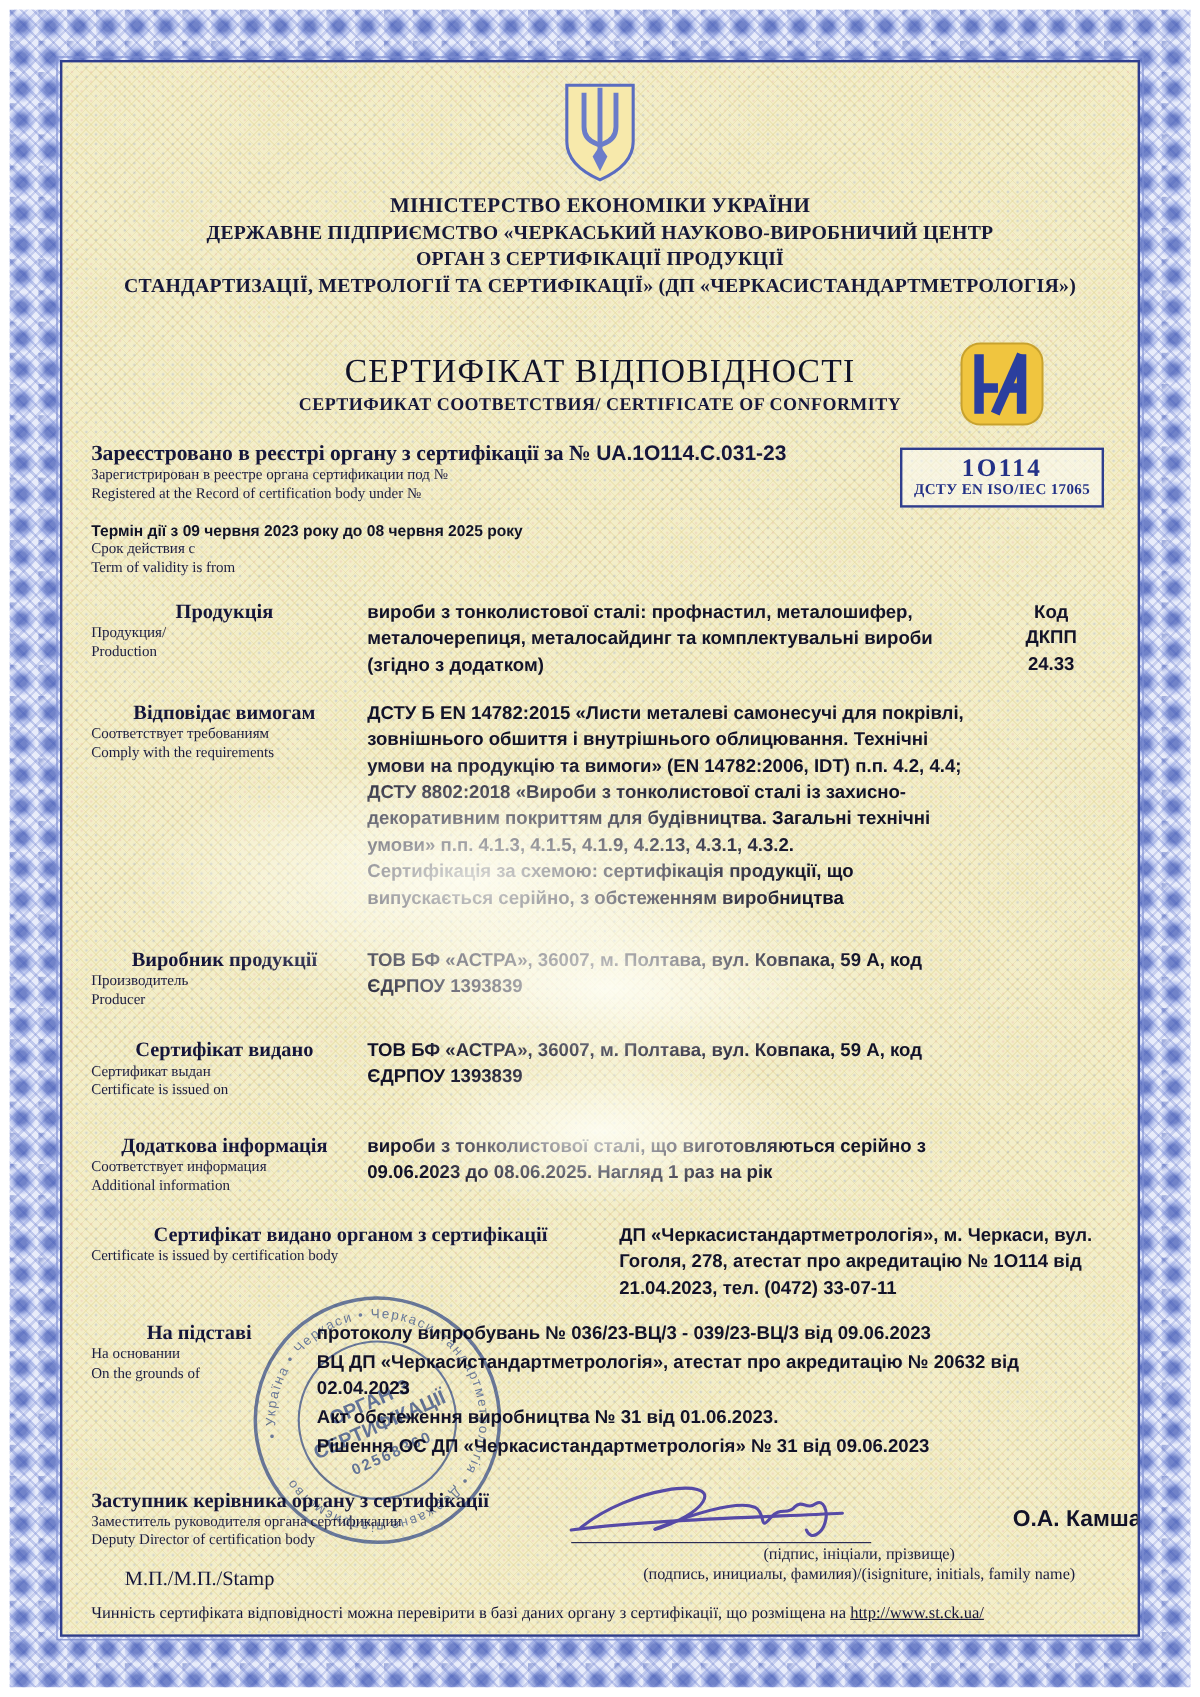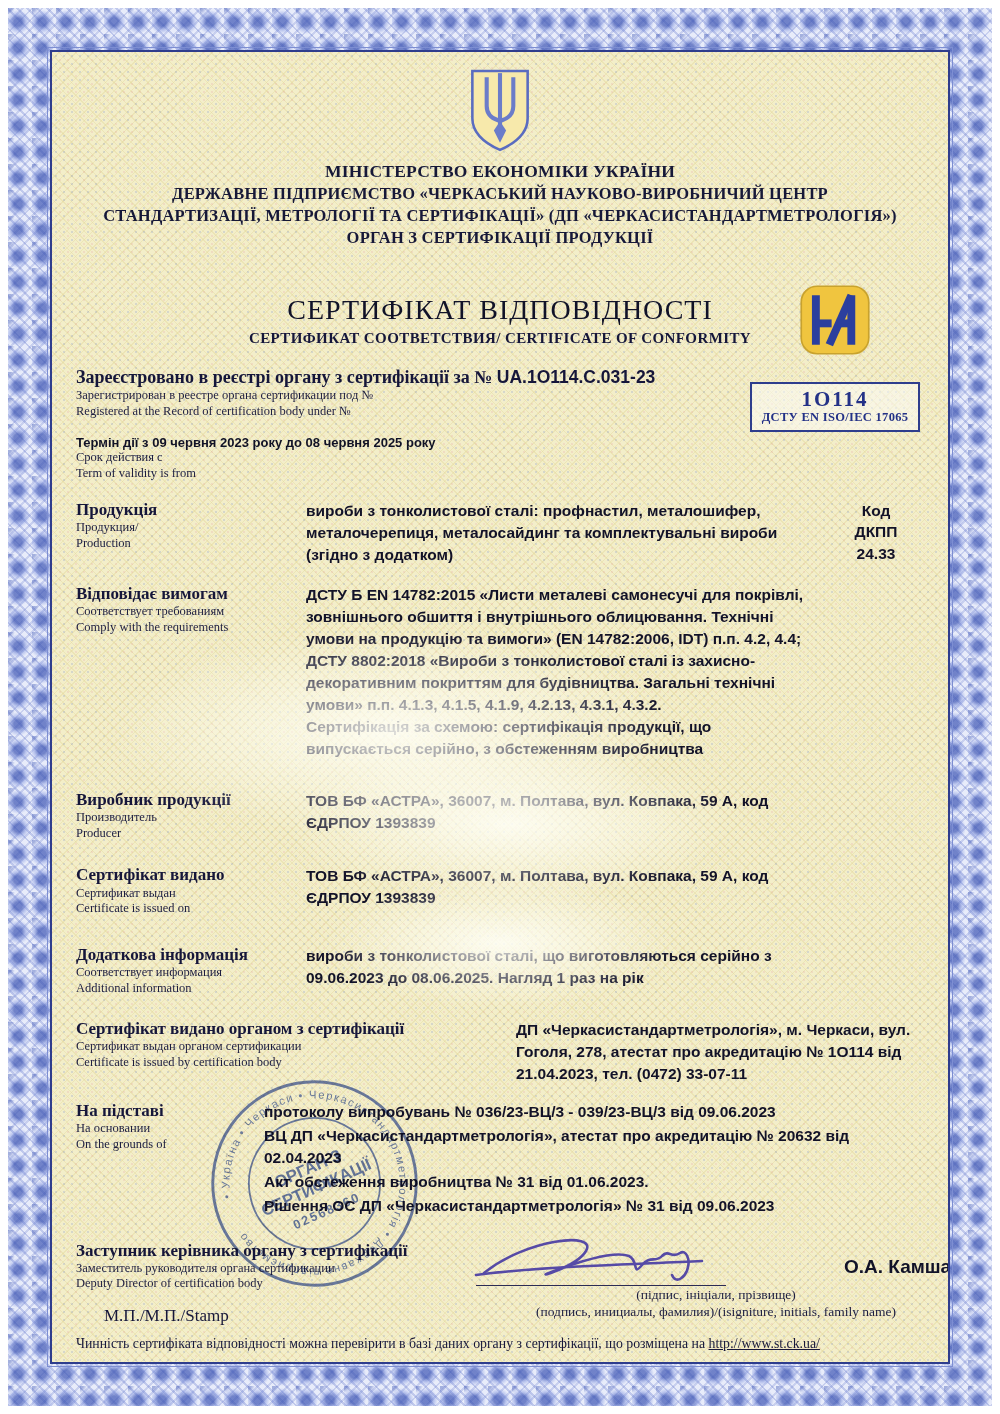--- a/index.html
+++ b/index.html
@@ -41,36 +41,36 @@
   .emblem{display:block;margin:2px auto 6px auto;}
   .hdr-line{font-weight:bold;font-size:16.5px;line-height:1.32;letter-spacing:.2px;color:#161838;}
   .hdr-line.first{font-size:17.5px;}
 
   .title-block{text-align:center;margin-top:48px;}
   .title-main{font-weight:normal;font-size:28px;letter-spacing:1px;color:#101228;line-height:1;}
   .title-sub{font-weight:bold;font-size:15px;margin-top:6px;letter-spacing:.4px;}
 
   .accred{position:absolute;top:232px;right:28px;width:170px;text-align:center;}
   .accred-box{
-    margin-top:22px;border:2px solid #2e3d8d;background:rgba(252,252,246,.55);
+    margin-top:12px;border:2px solid #2e3d8d;background:rgba(252,252,246,.55);
     padding:4px 4px 5px 4px;color:#233187;font-family:Liberation Serif, serif;
   }
   .accred-num{font-weight:bold;font-size:21px;letter-spacing:2px;line-height:1.05;}
   .accred-std{font-weight:bold;font-size:12.5px;letter-spacing:.3px;}
 
   .reg-block{margin-top:20px;max-width:730px;}
   .reg-main{font-weight:bold;font-size:18px;line-height:1.15;}
   .reg-num{font-family:"Liberation Sans",sans-serif;font-size:17.5px;}
   .sub-line{font-size:12.5px;line-height:1.25;color:#1c1d40;}
 
   .term-block{margin-top:16px;}
   .term-main{font-family:"Liberation Sans",sans-serif;font-weight:bold;font-size:13px;color:#101226;}
 
   .sec{display:grid;grid-template-columns:222px 1fr 96px;column-gap:8px;margin-top:18px;}
-  .sec .lbl-ua{font-weight:bold;font-size:17px;line-height:1.2;}
+  .sec .lbl-ua{font-weight:bold;font-size:17px;line-height:1.2;text-align:center;}
   .sec .content{font-family:"Liberation Sans",sans-serif;font-weight:bold;font-size:15.5px;line-height:1.42;color:#121228;max-width:620px;}
   .code-col{text-align:center;font-family:"Liberation Sans",sans-serif;font-weight:bold;font-size:15.5px;line-height:1.4;color:#121228;}
   .sec.wide-label{grid-template-columns:432px 1fr 0px;}
   .sec.grounds{grid-template-columns:180px 1fr 0px;}
   .grounds .content div{margin-bottom:2px;}
 
   .sig-row{display:grid;grid-template-columns:400px 1fr;margin-top:22px;}
   .sig-left .lbl-ua{font-weight:bold;font-size:17px;}
   .mp{font-size:17px;margin:14px 0 0 28px;}
   .sig-right{position:relative;}
@@ -102,22 +102,22 @@
         <path d="M5,3 h54 v46 q0,19 -27,31 q-27,-12 -27,-31 z" fill="#f7e9ab" stroke="#5a6cc0" stroke-width="2.5"></path>
         <g stroke="#6b7cc9" stroke-width="4" fill="none" stroke-linecap="square">
           <path d="M19,11 V37 C19,45 24,49 30,51"></path>
           <path d="M45,11 V37 C45,45 40,49 34,51"></path>
           <path d="M32,7 V54"></path>
         </g>
         <path d="M32,52 L26,61 L32,73 L38,61 Z" fill="#6b7cc9"></path>
       </svg>
       <div class="hdr-line first">МІНІСТЕРСТВО ЕКОНОМІКИ УКРАЇНИ</div>
       <div class="hdr-line">ДЕРЖАВНЕ ПІДПРИЄМСТВО «ЧЕРКАСЬКИЙ НАУКОВО-ВИРОБНИЧИЙ ЦЕНТР</div>
+      <div class="hdr-line">ОРГАН З СЕРТИФІКАЦІЇ ПРОДУКЦІЇ</div>
       <div class="hdr-line">СТАНДАРТИЗАЦІЇ, МЕТРОЛОГІЇ ТА СЕРТИФІКАЦІЇ» (ДП «ЧЕРКАСИСТАНДАРТМЕТРОЛОГІЯ»)</div>
-      <div class="hdr-line">ОРГАН З СЕРТИФІКАЦІЇ ПРОДУКЦІЇ</div>
     </div>
 
     <div class="title-block">
       <div class="title-main">СЕРТИФІКАТ ВІДПОВІДНОСТІ</div>
       <div class="title-sub">СЕРТИФИКАТ СООТВЕТСТВИЯ/ CERTIFICATE OF CONFORMITY</div>
     </div>
 
     <div class="accred">
       <svg width="72" height="72" viewBox="0 0 64 64">
         <rect x="2" y="2" width="60" height="60" rx="14" fill="#f0c53f" stroke="#c8a22e" stroke-width="1.5"></rect>
@@ -203,21 +203,20 @@
         <div class="sub-line">Соответствует информация</div>
         <div class="sub-line">Additional information</div>
       </div>
       <div class="content">вироби з тонколистової сталі, що виготовляються серійно з 09.06.2023 до 08.06.2025. Нагляд 1 раз на рік</div>
       <div></div>
     </div>
 
     <div class="sec wide-label" style="margin-top:22px;">
       <div>
         <div class="lbl-ua">Сертифікат видано органом з сертифікації</div>
-        <div class="sub-line">Сертификат выдан органом сертификации</div>
         <div class="sub-line">Certificate is issued by certification body</div>
       </div>
       <div class="content">ДП «Черкасистандартметрологія», м. Черкаси, вул. Гоголя, 278, атестат про акредитацію № 1О114 від 21.04.2023, тел. (0472) 33-07-11</div>
       <div></div>
     </div>
 
     <div class="sec grounds" style="margin-top:16px;">
       <div>
         <div class="lbl-ua">На підставі</div>
         <div class="sub-line">На основании</div>

